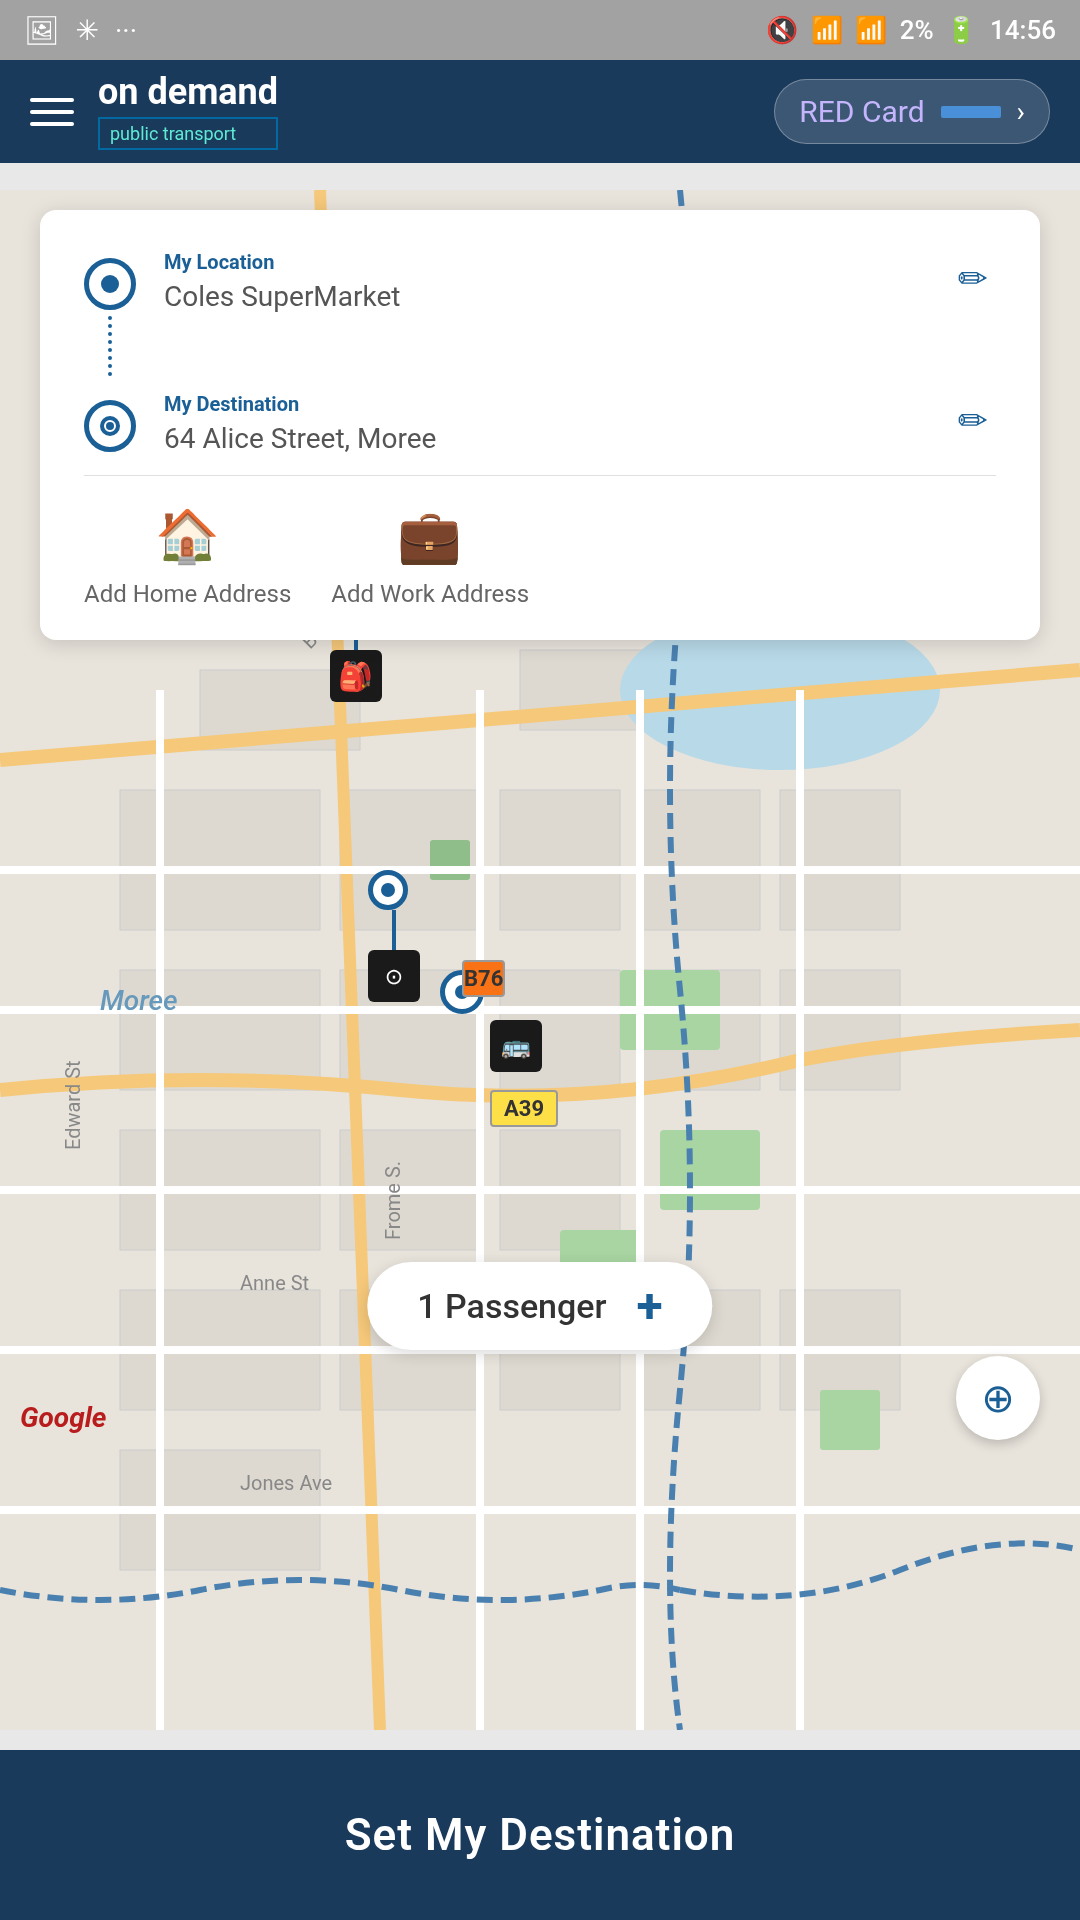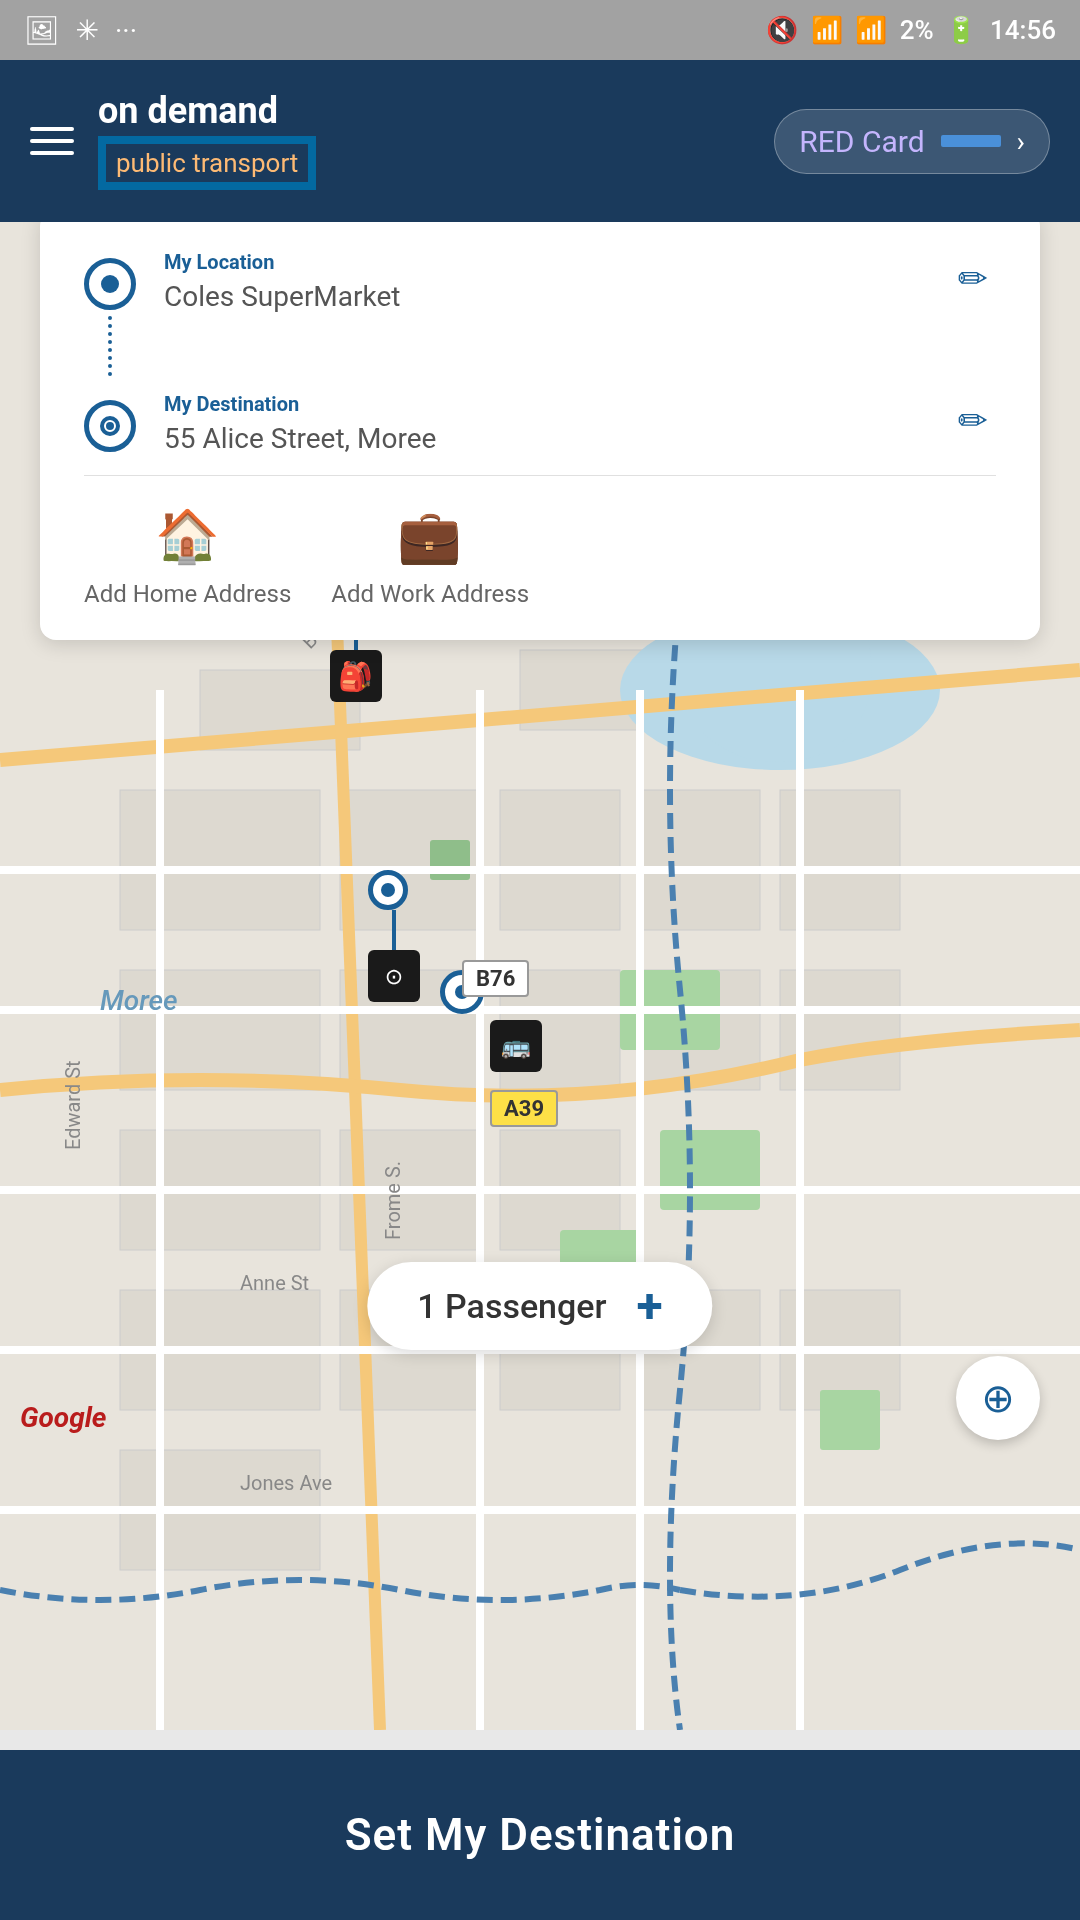--- a/index.html
+++ b/index.html
@@ -48,21 +48,21 @@
       color: white;
       font-size: 28px;
     }
 
     
     .header {
       position: absolute;
       top: 60px;
       left: 0;
       width: 100%;
-      height: 162px;
+      height: 103px;
       background: #1a3a5c;
       display: flex;
       align-items: center;
       justify-content: space-between;
       padding: 0 30px;
       z-index: 100;
     }
 
     .header-left {
       display: flex;
@@ -90,24 +90,24 @@
     }
 
     .brand-top {
       color: white;
       font-size: 36px;
       font-weight: 700;
       line-height: 1.1;
     }
 
     .brand-box {
-      border: 8px solid #0369a1;
+      border: 2px solid #0369a1;
       padding: 4px 10px;
-      color: #fdba74;
-      font-size: 26px;
+      color: #5eead4;
+      font-size: 18px;
       font-weight: 400;
       margin-top: 4px;
       display: inline-block;
     }
 
     .red-card-btn {
       background: rgba(255,255,255,0.15);
       border: 1px solid rgba(255,255,255,0.3);
       border-radius: 40px;
       padding: 14px 24px;
@@ -445,24 +445,24 @@
       border-radius: 4px;
       padding: 4px 12px;
       font-size: 22px;
       color: #333;
       font-weight: 700;
       z-index: 45;
     }
 
     .road-badge-b76 {
       position: absolute;
-      background: #ffffff;
+      background: #f97316;
       border: 2px solid #999;
       border-radius: 4px;
-      padding: 4px 12px;
+      padding: 4px 0;
       font-size: 22px;
       color: #333;
       font-weight: 700;
       z-index: 45;
     }
   </style>
 </head>
 <body>
 
 <div class="status-bar">
@@ -596,21 +596,21 @@
     <div class="location-row">
       <div class="location-icon-col">
         <div class="loc-dot">
           <div class="loc-dot-ring">
             <div class="loc-dot-ring-inner"></div>
           </div>
         </div>
       </div>
       <div class="location-text-col">
         <div class="location-label">My Destination</div>
-        <div class="location-value">55 Alice Street, Moree</div>
+        <div class="location-value">64 Alice Street, Moree</div>
       </div>
       <span class="edit-icon">✏</span>
     </div>
 
     <div class="divider"></div>
 
     <div class="quick-actions">
       <div class="quick-action">
         <span class="quick-action-icon">🏠</span>
         <span class="quick-action-label">Add Home

